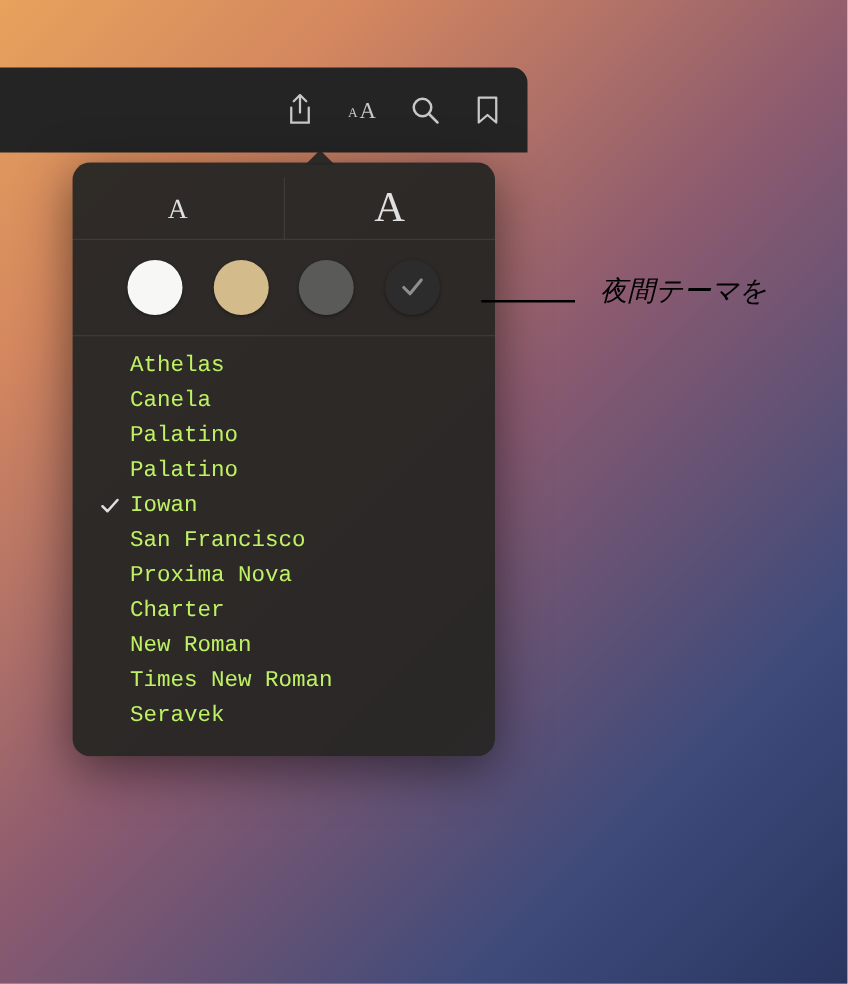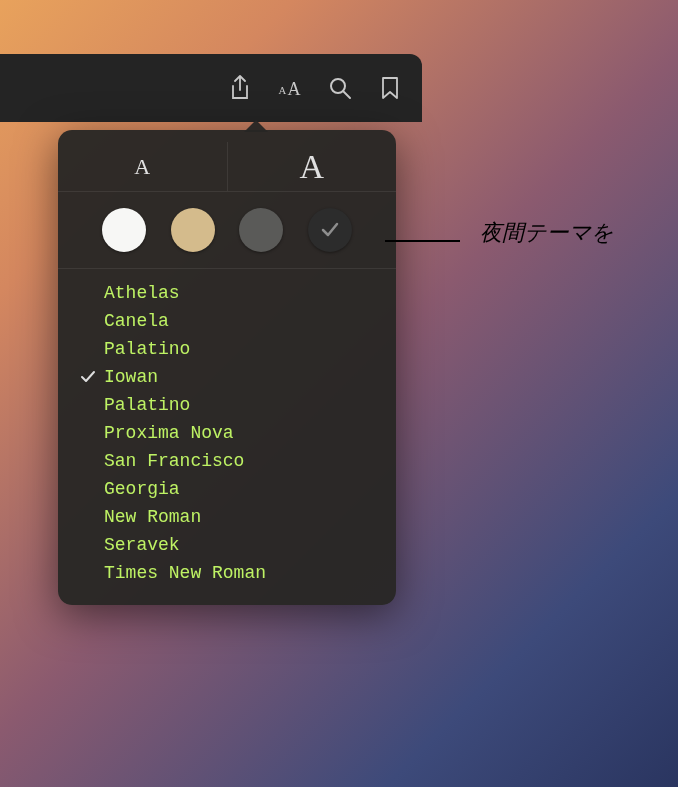--- a/index.html
+++ b/index.html
@@ -191,54 +191,54 @@
       </div>
       <div class="font-item">
         <span class="font-check"></span>
         <span>Canela</span>
       </div>
       <div class="font-item">
         <span class="font-check"></span>
         <span>Palatino</span>
       </div>
       <div class="font-item">
+        <span class="font-check"></span>
+        <span>Palatino</span>
+      </div>
+      <div class="font-item">
         <span class="font-check">
           <svg width="16" height="16" viewBox="0 0 16 16" fill="none" stroke="currentColor" stroke-width="2">
             <path d="M2 8 L6 12 L14 3" stroke-linecap="round" stroke-linejoin="round"></path>
           </svg>
         </span>
         <span>Iowan</span>
       </div>
       <div class="font-item">
         <span class="font-check"></span>
-        <span>Palatino</span>
+        <span>San Francisco</span>
       </div>
       <div class="font-item">
         <span class="font-check"></span>
         <span>Proxima Nova</span>
       </div>
       <div class="font-item">
         <span class="font-check"></span>
-        <span>San Francisco</span>
-      </div>
-      <div class="font-item">
-        <span class="font-check"></span>
-        <span>Georgia</span>
+        <span>Charter</span>
       </div>
       <div class="font-item">
         <span class="font-check"></span>
         <span>New Roman</span>
       </div>
       <div class="font-item">
         <span class="font-check"></span>
+        <span>Times New Roman</span>
+      </div>
+      <div class="font-item">
+        <span class="font-check"></span>
         <span>Seravek</span>
-      </div>
-      <div class="font-item">
-        <span class="font-check"></span>
-        <span>Times New Roman</span>
       </div>
     </div>
 </div>
 
 <div class="callout-line"></div>
 <div class="callout-text">
   <span>夜間テーマを</span><br>
 </div>
 
 </body></html>

